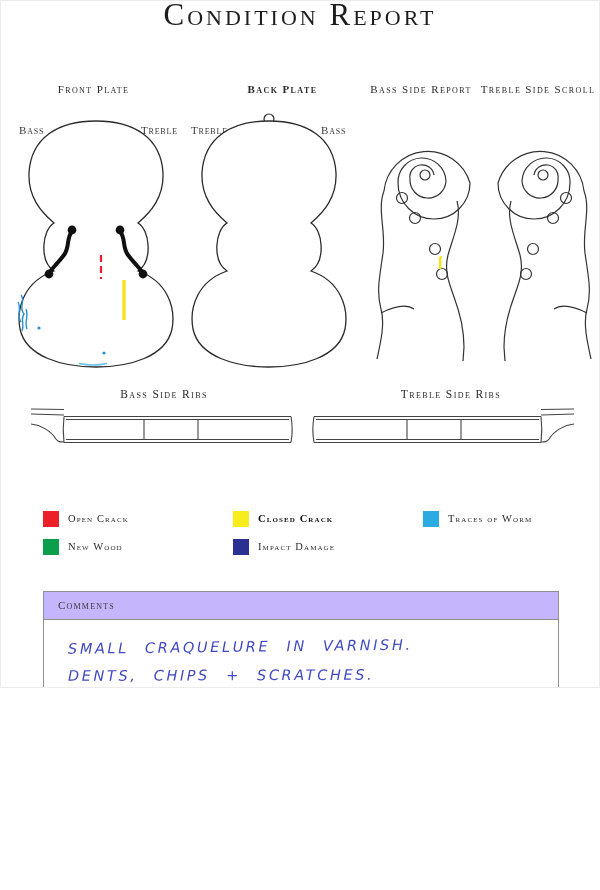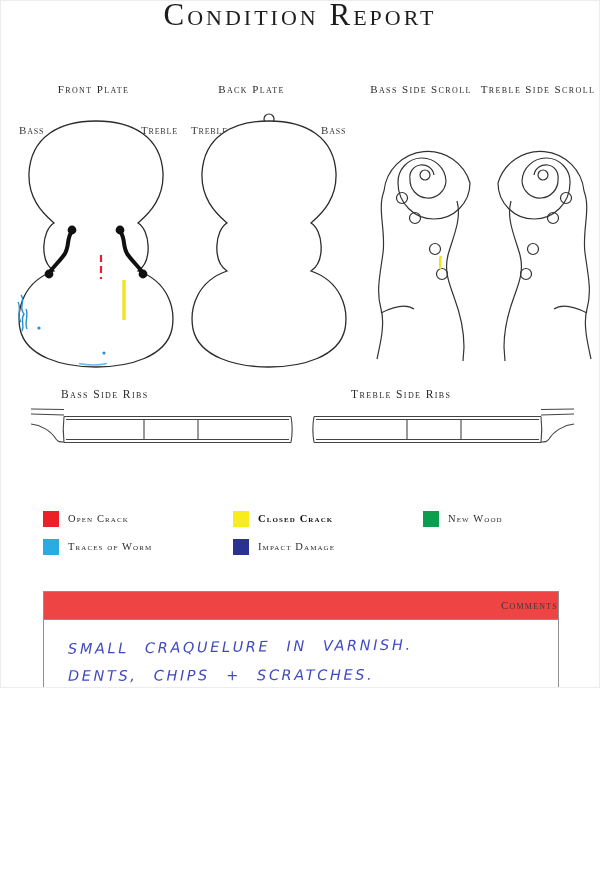--- a/index.html
+++ b/index.html
@@ -11,21 +11,21 @@
   .title{
     position:absolute;top:-4px;left:0;width:100%;text-align:center;
     font-size:31px;letter-spacing:3px;font-variant:small-caps;color:#1d1d1f;
   }
   .diagram-label{
     position:absolute;top:82px;font-size:11px;letter-spacing:1.4px;
     font-variant:small-caps;text-align:center;color:#2a2a2c;
   }
   .ribs-label{
     position:absolute;top:387px;font-size:11.5px;letter-spacing:1.4px;
-    font-variant:small-caps;color:#2a2a2c;
+    font-variant:small-caps;text-align:center;color:#2a2a2c;
   }
   .side-label{
     position:absolute;top:123px;font-size:11px;letter-spacing:.8px;
     font-variant:small-caps;color:#3a3a3c;font-family:Liberation Serif, serif;
   }
   .dsvg{position:absolute;}
   
   .legend{
     position:absolute;left:42px;top:509px;width:520px;
     display:grid;grid-template-columns:190px 190px 1fr;grid-template-rows:28px 28px;
@@ -39,21 +39,21 @@
   }
   .legend-item.bold .legend-text{font-weight:bold;color:#111;}
   
   .comments-box{
     position:absolute;left:42px;top:590px;width:516px;height:210px;
     border:1px solid #8f9092;box-sizing:border-box;background:#fff;
   }
   .comments-header{
     height:27px;line-height:27px;border-bottom:1px solid #8f9092;
     padding-left:14px;font-size:11px;letter-spacing:1.2px;
-    font-variant:small-caps;color:#3a3a3c;background:#ef4444;text-align:right;
+    font-variant:small-caps;color:#3a3a3c;background:#c4b5fd;
   }
   .comments-body{padding:16px 24px;}
   .hw{
     font-family:"DejaVu Sans",sans-serif;font-style:italic;
     color:#4049c0;font-size:14.5px;letter-spacing:2.6px;word-spacing:9px;
     white-space:nowrap;
   }
   .hw1{transform:rotate(-0.7deg);margin-top:2px;}
   .hw2{transform:rotate(-0.2deg);margin-top:13px;}
   
@@ -71,22 +71,22 @@
   svg{display:block;}
 </style>
 </head>
 <body>
 
 <div id="page">
 
   <div class="title">Condition Report</div>
 
   <div class="diagram-label" style="left:20px;width:145px;">Front Plate</div>
-  <div class="diagram-label" style="left:178px;width:145px;">Back Plate</div>
-  <div class="diagram-label" style="left:340px;width:160px;">Bass Side Scroll</div>
+  <div class="diagram-label" style="left:209px;width:145px;font-weight:bold;">Back Plate</div>
+  <div class="diagram-label" style="left:340px;width:160px;">Bass Side Report</div>
   <div class="diagram-label" style="left:462px;width:150px;">Treble Side Scroll</div>
 
   <div class="side-label" style="left:18px;">Bass</div>
   <div class="side-label" style="left:140px;">Treble</div>
   <div class="side-label" style="left:190px;">Treble</div>
   <div class="side-label" style="left:320px;">Bass</div>
 
   <svg class="dsvg" style="left:12px;top:112px;" width="166" height="256" viewBox="0 0 166 256">
     <path d="M83,8 C46,8 18,24 16,60 C15,84 28,99 41,110
              C29,117 26,148 41,158 C12,168 3,194 7,216 C13,244 50,254 83,254
@@ -191,26 +191,26 @@
   <div class="legend">
     <div class="legend-item">
       <span class="swatch" title="Open Crack" style="background-color: rgb(236, 32, 39);"></span>
       <span class="legend-text">Open Crack</span>
     </div>
     <div class="legend-item bold">
       <span class="swatch" title="Closed Crack" style="background-color: rgb(248, 236, 28);"></span>
       <span class="legend-text">Closed Crack</span>
     </div>
     <div class="legend-item">
+      <span class="swatch" title="Traces of Worm" style="background-color: rgb(42, 171, 226);"></span>
+      <span class="legend-text">Traces of Worm</span>
+    </div>
+    <div class="legend-item">
       <span class="swatch" title="New Wood" style="background-color: rgb(11, 158, 77);"></span>
       <span class="legend-text">New Wood</span>
-    </div>
-    <div class="legend-item">
-      <span class="swatch" title="Traces of Worm" style="background-color: rgb(42, 171, 226);"></span>
-      <span class="legend-text">Traces of Worm</span>
     </div>
     <div class="legend-item">
       <span class="swatch" title="Impact Damage" style="background-color: rgb(43, 49, 146);"></span>
       <span class="legend-text">Impact Damage</span>
     </div>
   </div>
 
   <div class="comments-box">
     <div class="comments-header">Comments</div>
     <div class="comments-body">

